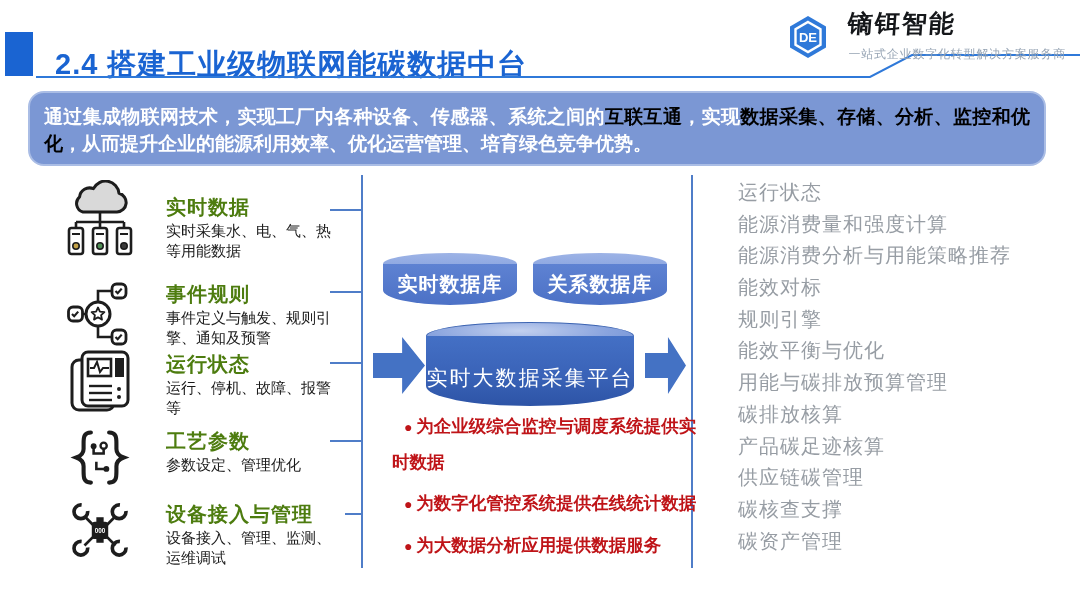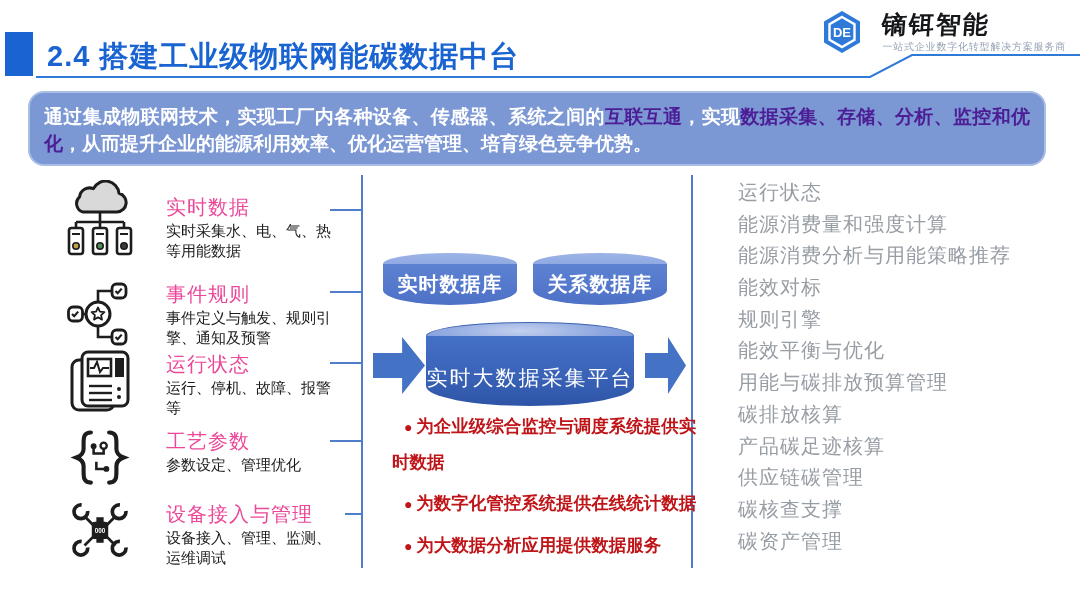--- a/index.html
+++ b/index.html
@@ -3,40 +3,40 @@
 <meta charset="utf-8">
 <style>
   html,body{margin:0;padding:0;background:#e8e8e8;}
   .stage{
     position:relative;width:1080px;height:608px;background:#ffffff;overflow:hidden;
     font-family:"Liberation Sans","DejaVu Sans",sans-serif;margin:0 auto;
   }
   
   .accent-block{position:absolute;left:5px;top:32px;width:28px;height:44px;background:#1a64d2;}
   .page-title{
-    position:absolute;left:43px;top:33px;margin:4px;font-size:29px;font-weight:bold;
+    position:absolute;left:43px;top:33px;margin:12px;font-size:29px;font-weight:bold;
     color:#1a64d2;letter-spacing:1px;white-space:nowrap;
   }
   .header-rule{position:absolute;left:0;top:0;pointer-events:none;}
   .logo{position:absolute;right:14px;top:10px;display:flex;align-items:center;gap:20px;}
   .logo-texts{display:flex;flex-direction:column;align-items:flex-start;}
   .logo-name{font-size:25px;font-weight:900;color:#15171a;letter-spacing:2px;transform:skewX(-4deg);line-height:26px;}
-  .logo-tagline{font-size:10px;color:#96a4b4;letter-spacing:0.8px;margin-top:3px;white-space:nowrap;}
+  .logo-tagline{font-size:12px;color:#96a4b4;letter-spacing:0.8px;margin-top:10px;white-space:nowrap;}
   
   .banner{
     position:absolute;left:28px;top:91px;width:1018px;height:75px;box-sizing:border-box;
     background:#7b97d4;border:2px solid #aabde5;border-radius:16px;
     padding:10px 14px;color:#ffffff;font-weight:bold;font-size:19px;line-height:27px;
     text-align:justify;
   }
-  .banner .hl{color:#4c1d95;}
+  .banner .hl{color:#000000;}
   
   .src-item{position:absolute;left:58px;display:flex;gap:24px;width:300px;}
   .src-icon{width:84px;display:flex;justify-content:center;flex:0 0 84px;}
-  .src-title{font-size:20px;font-weight:normal;color:#ec4899;letter-spacing:1px;line-height:22px;}
+  .src-title{font-size:20px;font-weight:bold;color:#4d7c0f;letter-spacing:1px;line-height:22px;}
   .src-desc{font-size:15px;color:#1a1a1a;line-height:20px;margin-top:3px;width:172px;}
   
   .vline{position:absolute;width:2px;background:#4f7dc8;}
   .stub{position:absolute;height:2px;background:#4f7dc8;}
   
   .cyl{position:absolute;color:#fff;text-align:center;font-weight:bold;}
   .cyl .cap{position:absolute;left:0;right:0;top:0;border-radius:50%;}
   .cyl .body{position:absolute;left:0;right:0;bottom:0;}
   .cyl .lbl{position:absolute;left:0;right:0;}
   .cyl-sm{width:134px;height:52px;}

